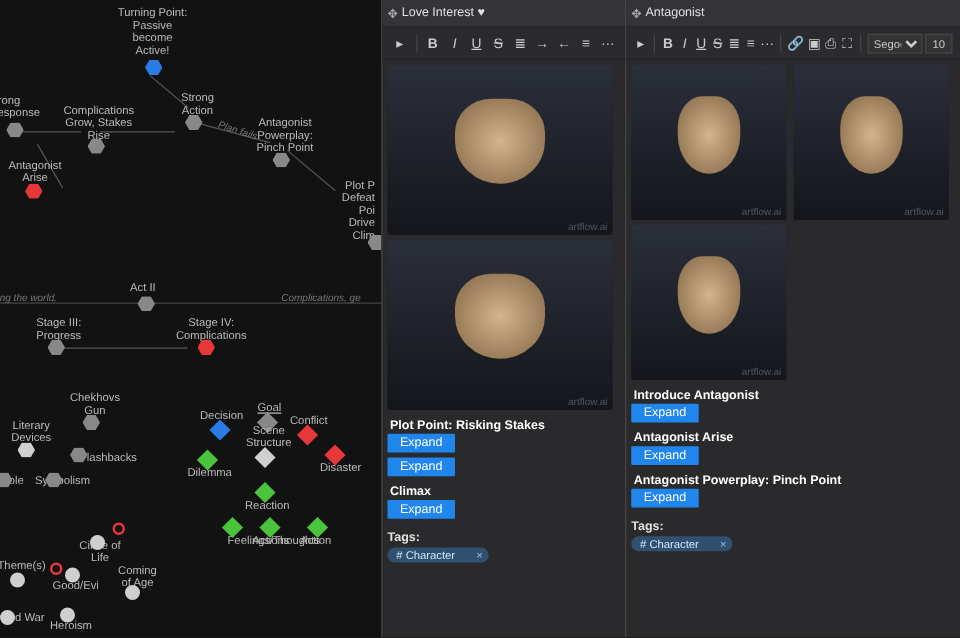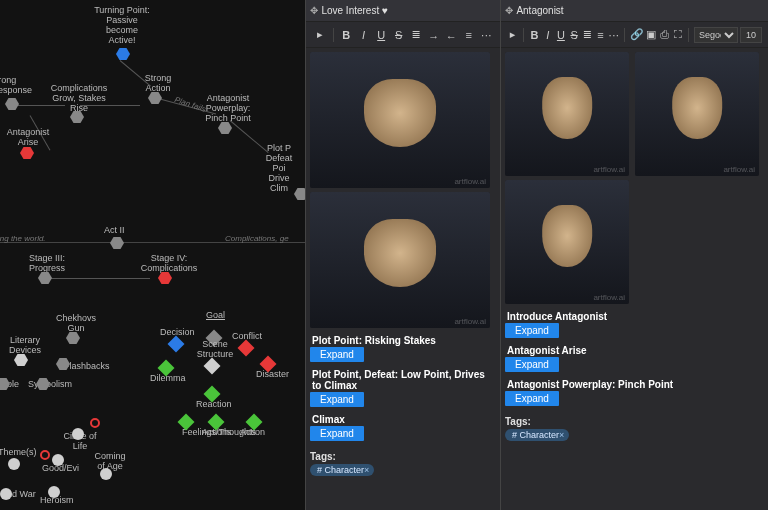--- a/index.html
+++ b/index.html
@@ -51,21 +51,21 @@
 
 
 .face { width: 100%; height: 100%; border-radius: 2px; position: relative; overflow: hidden; background: linear-gradient(180deg, #2b2f3a 0%, #14161c 100%); }
 .face::before { content: ""; position: absolute; left: 50%; top: 20%; width: 40%; height: 50%; background: radial-gradient(ellipse at center, #d2b48c 0%, #8a6d4a 90%); transform: translateX(-50%); border-radius: 40% 40% 50% 50%; }
 
 .section { margin-top: 4px; }
 .section-title { font-weight: bold; font-size: 10px; color: #fff; padding: 3px 2px 1px 2px; }
 .expand-btn { background: #2186eb; color: #fff; padding: 2px 10px; font-size: 10px; border: none; cursor: pointer; border-radius: 1px; }
 
 .tags-row { margin-top: 10px; font-size: 10px; }
-.tag-chip { display: inline-flex; align-items: center; background: #2f506f; color: #d6e7ff; border-radius: 9px; padding: 1px 5px 1px 7px; font-size: 9px; margin-top: 2px; gap: 0; }
+.tag-chip { display: inline-flex; align-items: center; background: #2f506f; color: #d6e7ff; border-radius: 9px; padding: 1px 5px 1px 7px; font-size: 9px; margin-top: 2px; gap: 17px; }
 .tag-x { color: #9dc1e6; cursor: pointer; }
 
 .bold { font-weight: bold; }
 .uline { text-decoration: underline; }
 .italic { font-style: italic; }
 .strike { text-decoration: line-through; }
 </style>
 </head>
 <body>
 
@@ -98,21 +98,21 @@
   <div class="hex grey" style="left:148px; top:92px;"></div>
 
   <div class="edge-label" style="left:174px; top:100px; transform:rotate(18deg);">Plan fails</div>
 
   <div class="node-label" style="left:200px; top:94px; width:56px;">Antagonist Powerplay: Pinch Point</div>
   <div class="hex grey" style="left:218px; top:122px;"></div>
 
   <div class="node-label" style="left:4px; top:128px; width:48px;">Antagonist Arise</div>
   <div class="hex red" style="left:20px; top:147px;"></div>
 
-  <div class="node-label" style="left:258px; top:144px; width:42px;">Plot P<br>Defeat<br>Poi<br>Drive<br>Clim</div>
+  <div class="node-label" style="left:258px; top:144px; width:42px;text-align:right;">Plot P<br>Defeat<br>Poi<br>Drive<br>Clim</div>
   <div class="hex grey" style="left:294px; top:188px;"></div>
 
   <div class="node-label" style="left:22px; top:254px; width:50px;">Stage III: Progress</div>
   <div class="hex grey" style="left:38px; top:272px;"></div>
 
   <div class="node-label" style="left:140px; top:254px; width:58px;">Stage IV: Complications</div>
   <div class="hex red" style="left:158px; top:272px;"></div>
 
   <div class="node-label" style="left:54px; top:314px; width:44px;">Chekhovs Gun</div>
   <div class="hex grey" style="left:66px; top:332px;"></div>
@@ -122,21 +122,21 @@
 
   <div class="node-label" style="left:64px; top:362px;">Flashbacks</div>
   <div class="hex grey" style="left:56px; top:358px;"></div>
 
   <div class="node-label" style="left:-22px; top:380px;">Hyperbole</div>
   <div class="hex grey" style="left:-4px; top:378px;"></div>
 
   <div class="node-label" style="left:28px; top:380px;">Symbolism</div>
   <div class="hex grey" style="left:36px; top:378px;"></div>
 
-  <div class="node-label" style="left:206px; top:311px;text-decoration:underline;">Goal</div>
+  <div class="node-label" style="left:206px; top:322px;text-decoration:underline;">Goal</div>
   <div class="diamond grey" style="left:208px; top:332px;"></div>
 
   <div class="node-label" style="left:160px; top:328px;">Decision</div>
   <div class="diamond blue" style="left:170px; top:338px;"></div>
 
   <div class="node-label" style="left:196px; top:340px; width:38px;">Scene<br>Structure</div>
   <div class="diamond white" style="left:206px; top:360px;"></div>
 
   <div class="node-label" style="left:232px; top:332px;text-align:right;">Conflict</div>
   <div class="diamond red" style="left:240px; top:342px;"></div>
@@ -206,21 +206,20 @@
     <div class="portrait" style="width:180px; height:136px; margin-top:4px;">
       <div class="face"></div>
       <div class="wm">artflow.ai</div>
     </div>
 
     <div class="section">
       <div class="section-title">Plot Point: Risking Stakes</div>
       <button class="expand-btn">Expand</button>
     </div>
     <div class="section">
-      <div class="section-title">Plot Point, Defeat: Low Point, Drives to Climax</div>
       <button class="expand-btn">Expand</button>
     </div>
     <div class="section">
       <div class="section-title">Climax</div>
       <button class="expand-btn">Expand</button>
     </div>
 
     <div class="tags-row">
       <div class="bold">Tags:</div>
       <span class="tag-chip">

